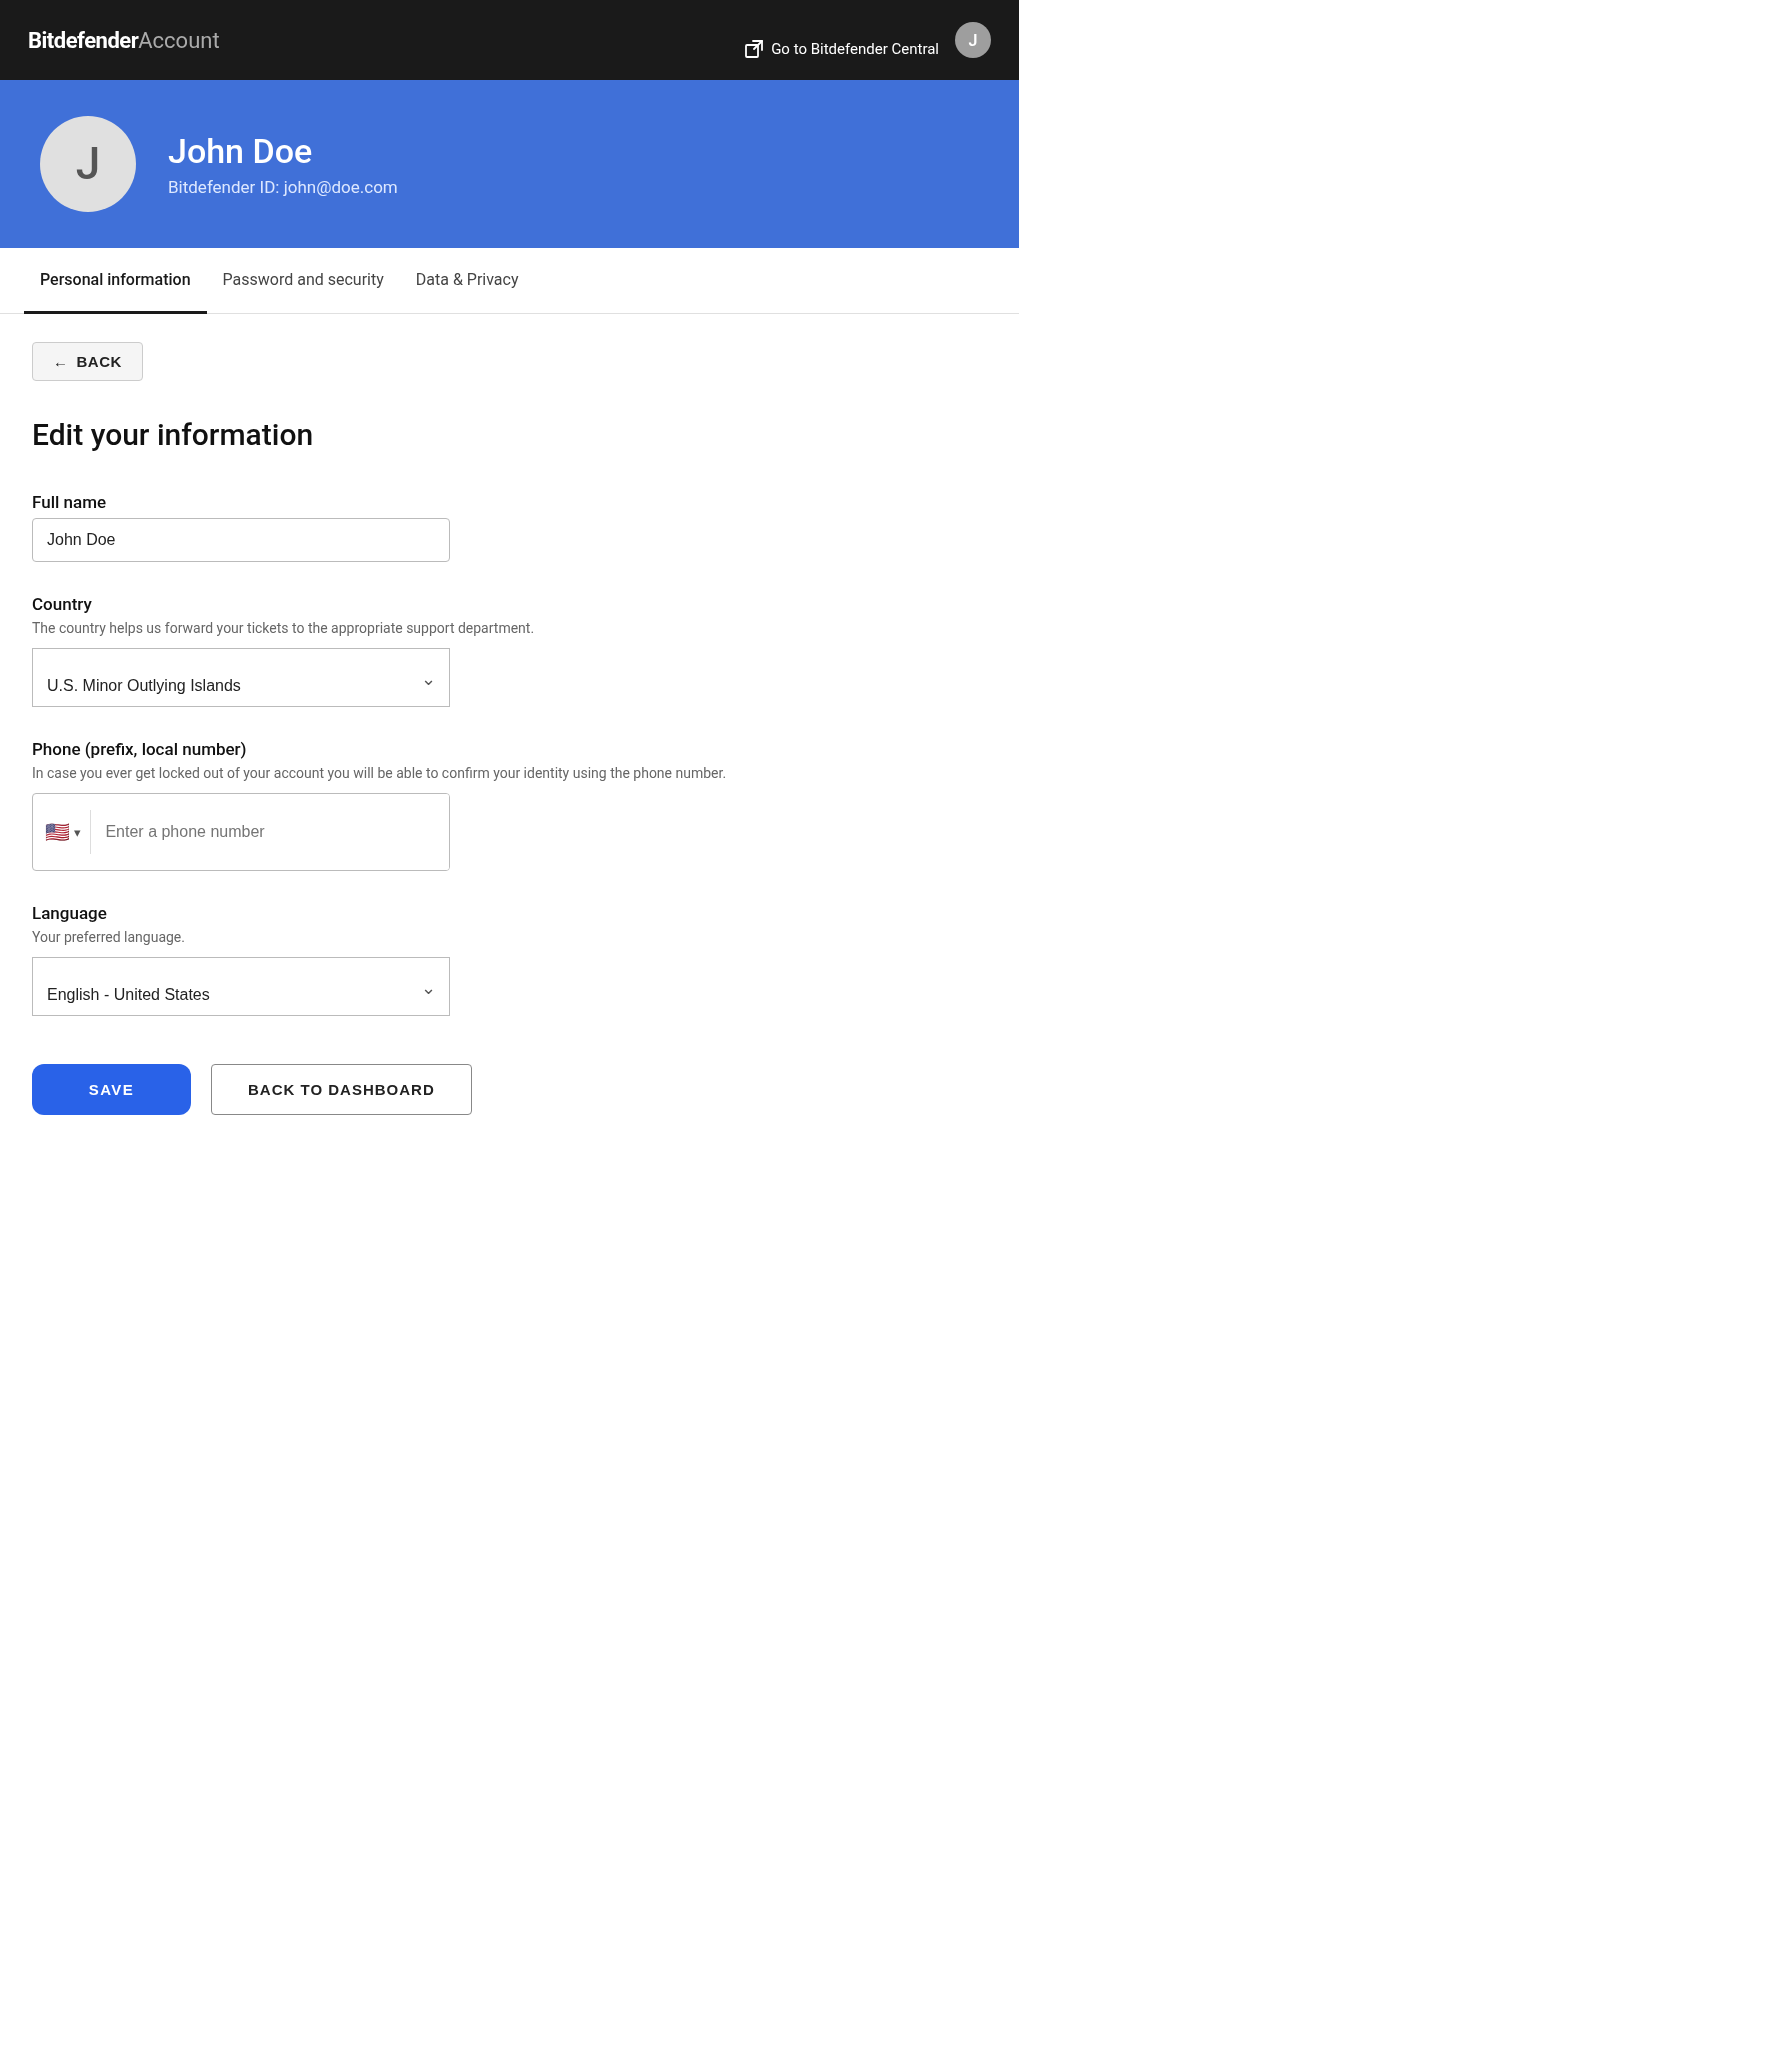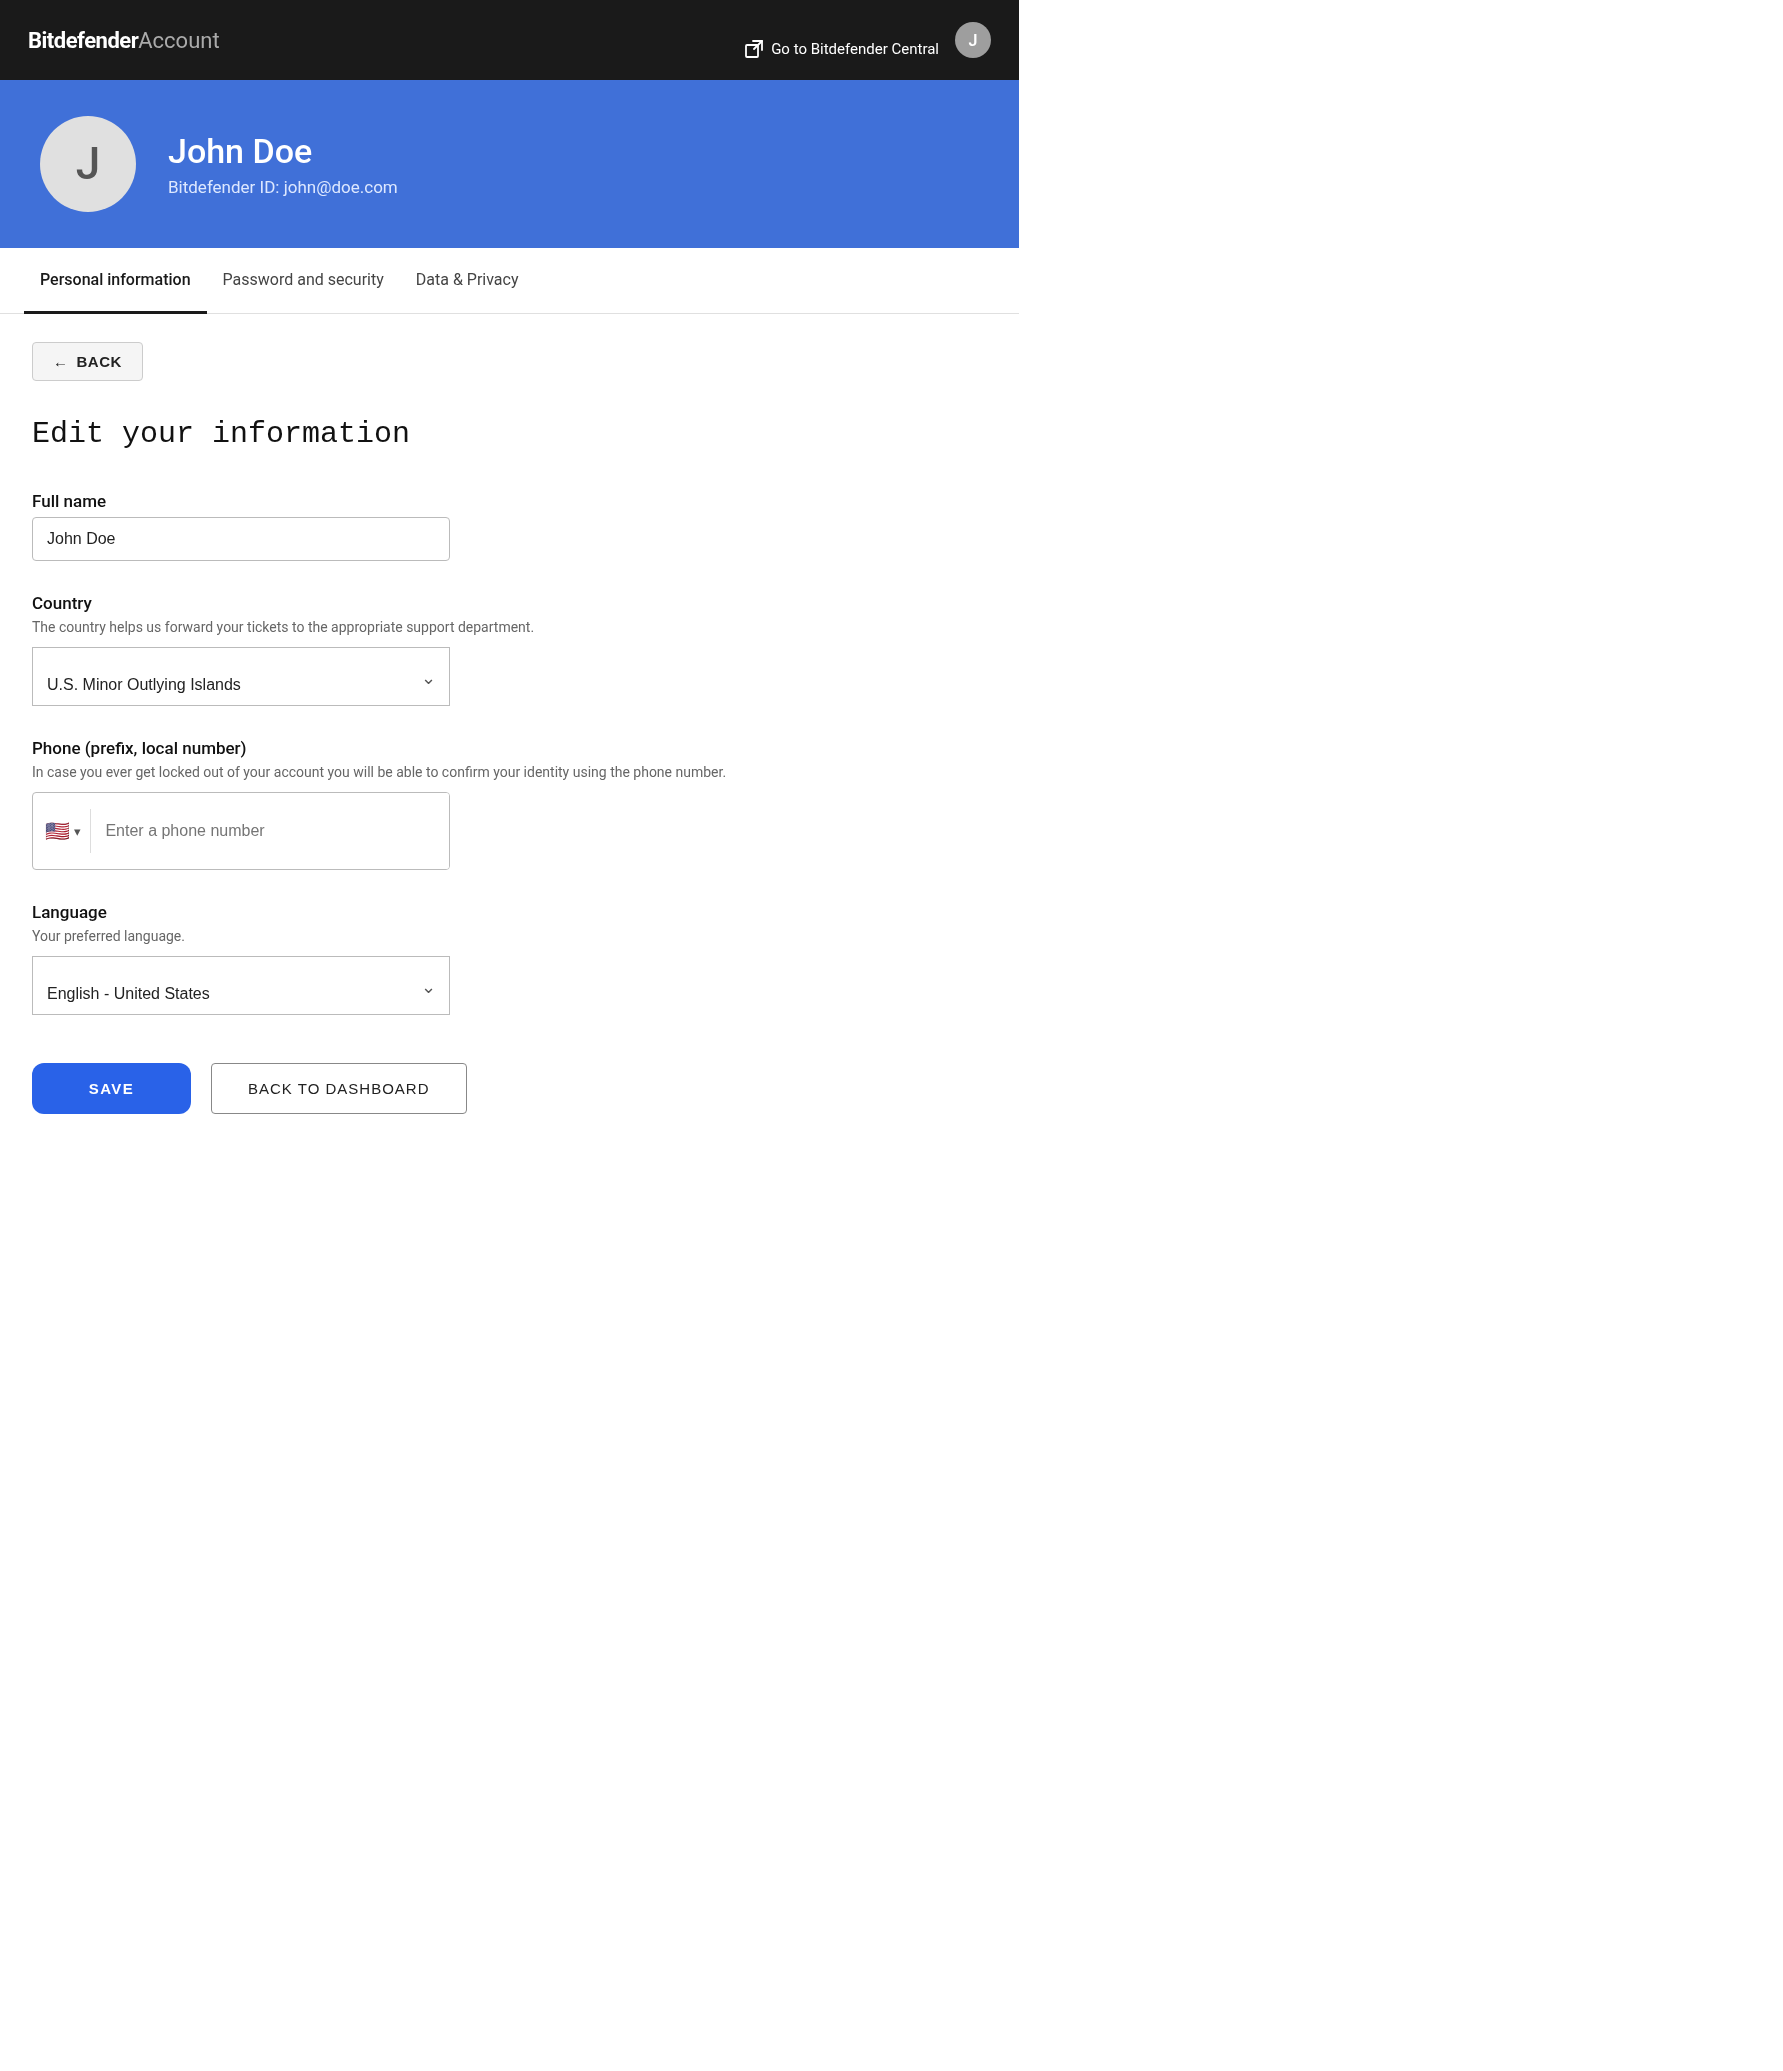--- a/index.html
+++ b/index.html
@@ -144,21 +144,20 @@
       letter-spacing: 0.5px;
       margin-bottom: 36px;
     }
 
     
     .form-title {
       font-size: 30px;
       font-weight: 500;
       color: #111;
       margin-bottom: 40px;
-      font-family: Liberation Mono, monospace;
     }
 
     
     .field-group {
       margin-bottom: 32px;
     }
     .field-label {
       font-size: 17px;
       font-weight: 500;
       color: #111;
@@ -258,21 +257,21 @@
       cursor: pointer;
       text-transform: uppercase;
       min-width: 159px;
     }
     .btn-dashboard {
       background: #fff;
       color: #222;
       border: 1.5px solid #888;
       padding: 16px 36px;
       font-size: 15px;
-      font-weight: 400;
+      font-weight: 700;
       letter-spacing: 1px;
       border-radius: 4px;
       cursor: pointer;
       text-transform: uppercase;
       min-width: 219px;
     }
   </style>
 </head>
 <body>
 

